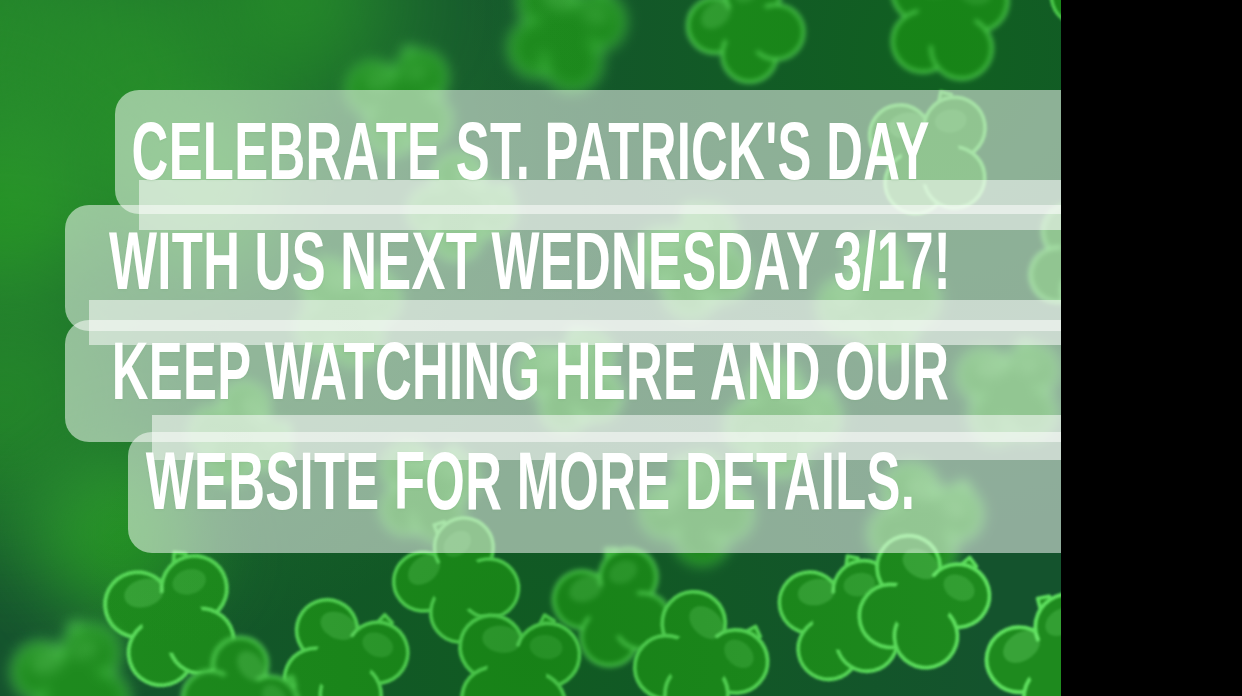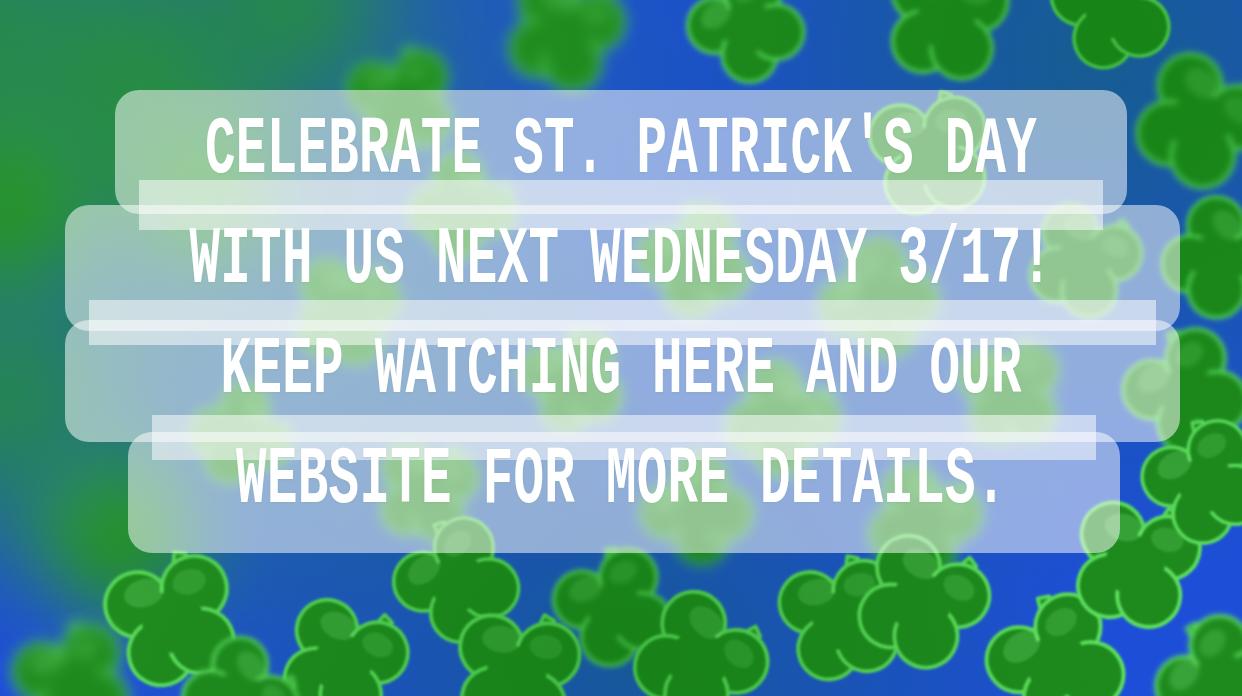--- a/index.html
+++ b/index.html
@@ -2,25 +2,25 @@
 <html><head>
 <meta charset="utf-8">
 <style>
   html, body {
     margin: 0;
     padding: 0;
     background: #000;
   }
   #stage {
     position: relative;
-    width: 1242px;
+    width: 1061px;
     height: 696px;
     overflow: hidden;
-    background: #1d4ed8;
-    font-family: Liberation Mono, monospace;
+    background: #14532d;
+    font-family: Liberation Sans, sans-serif;
   }
 
   
   #bg {
     position: absolute;
     inset: 0;
     overflow: hidden;
   }
   #bg::after {
     

